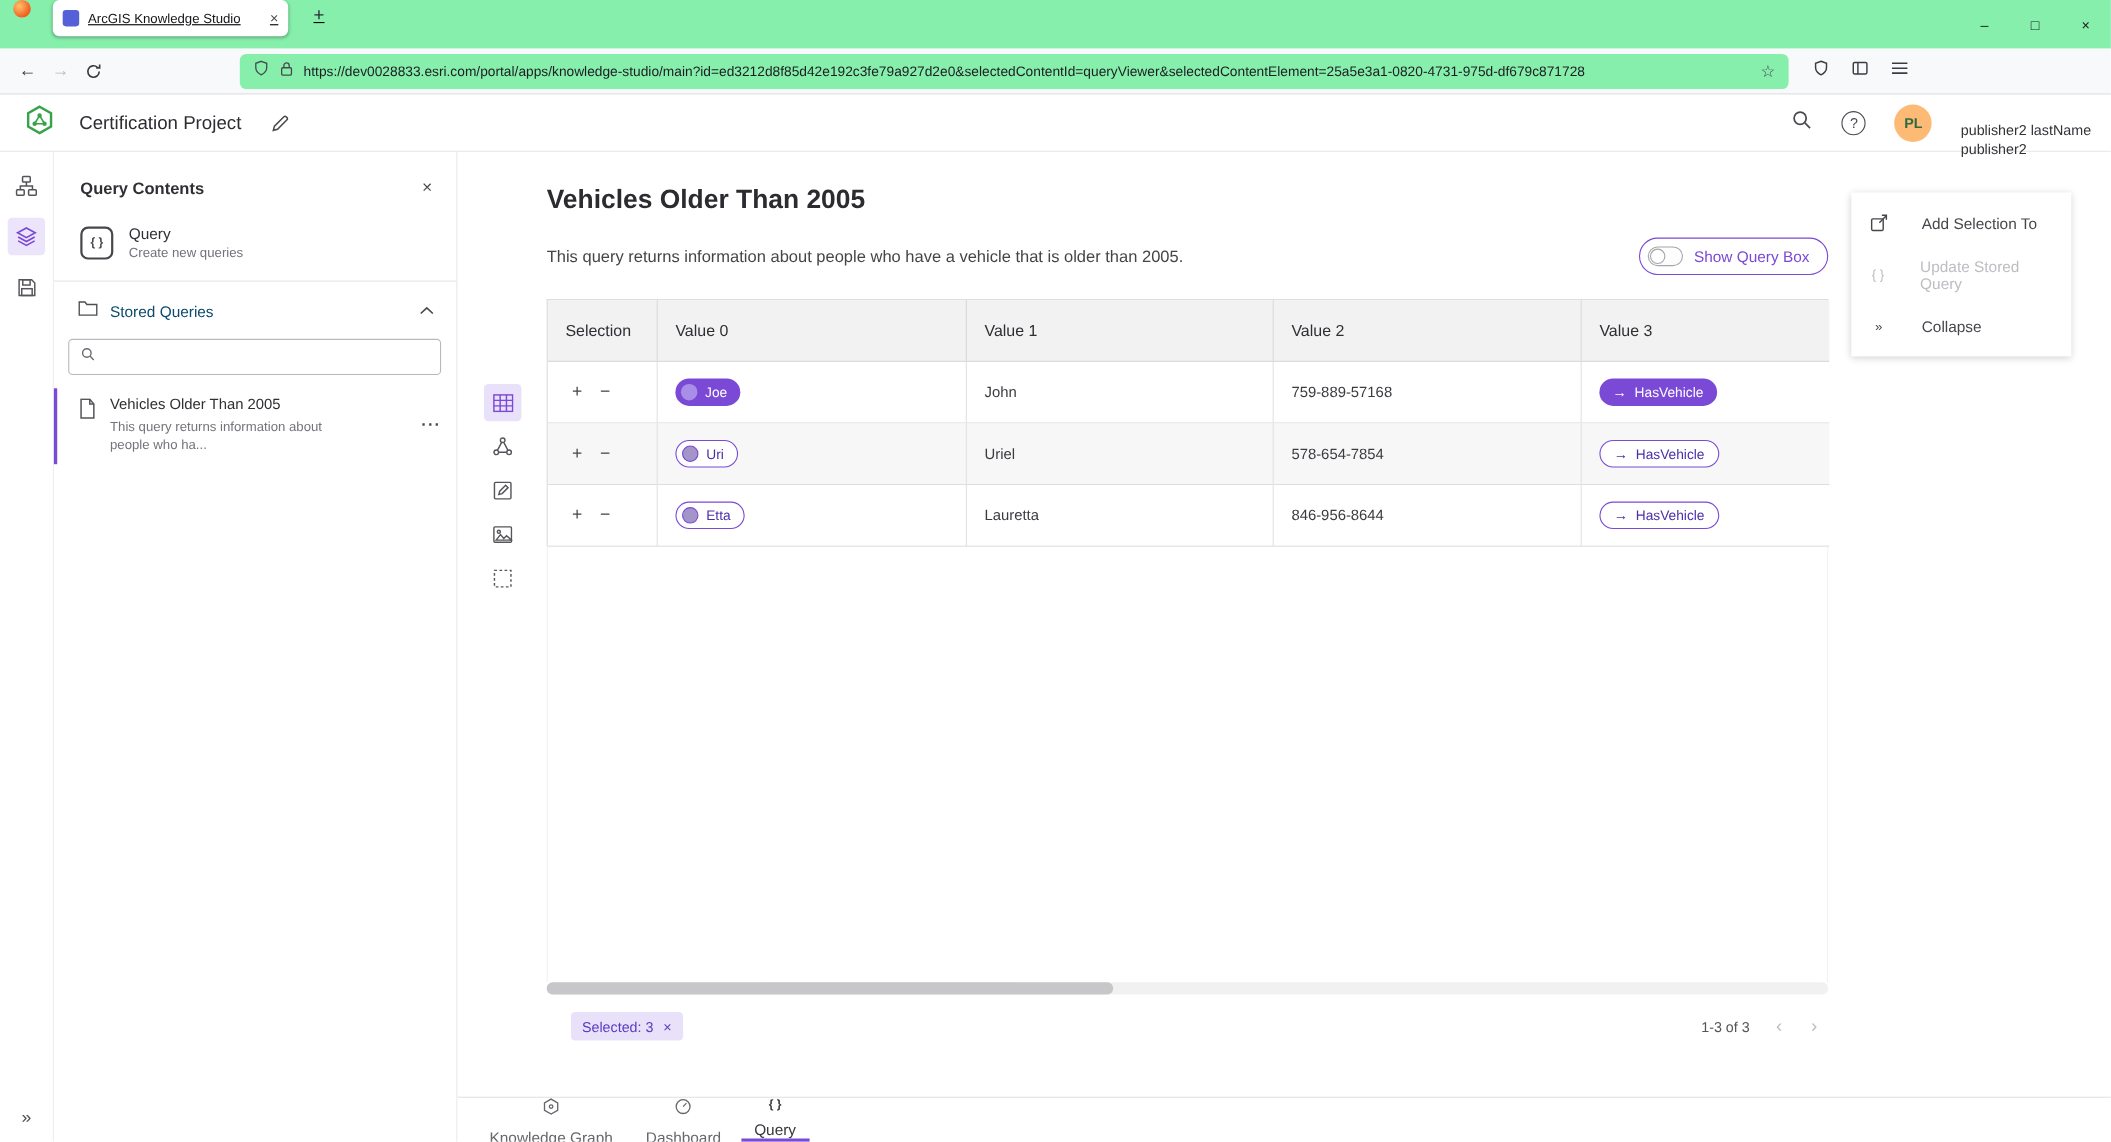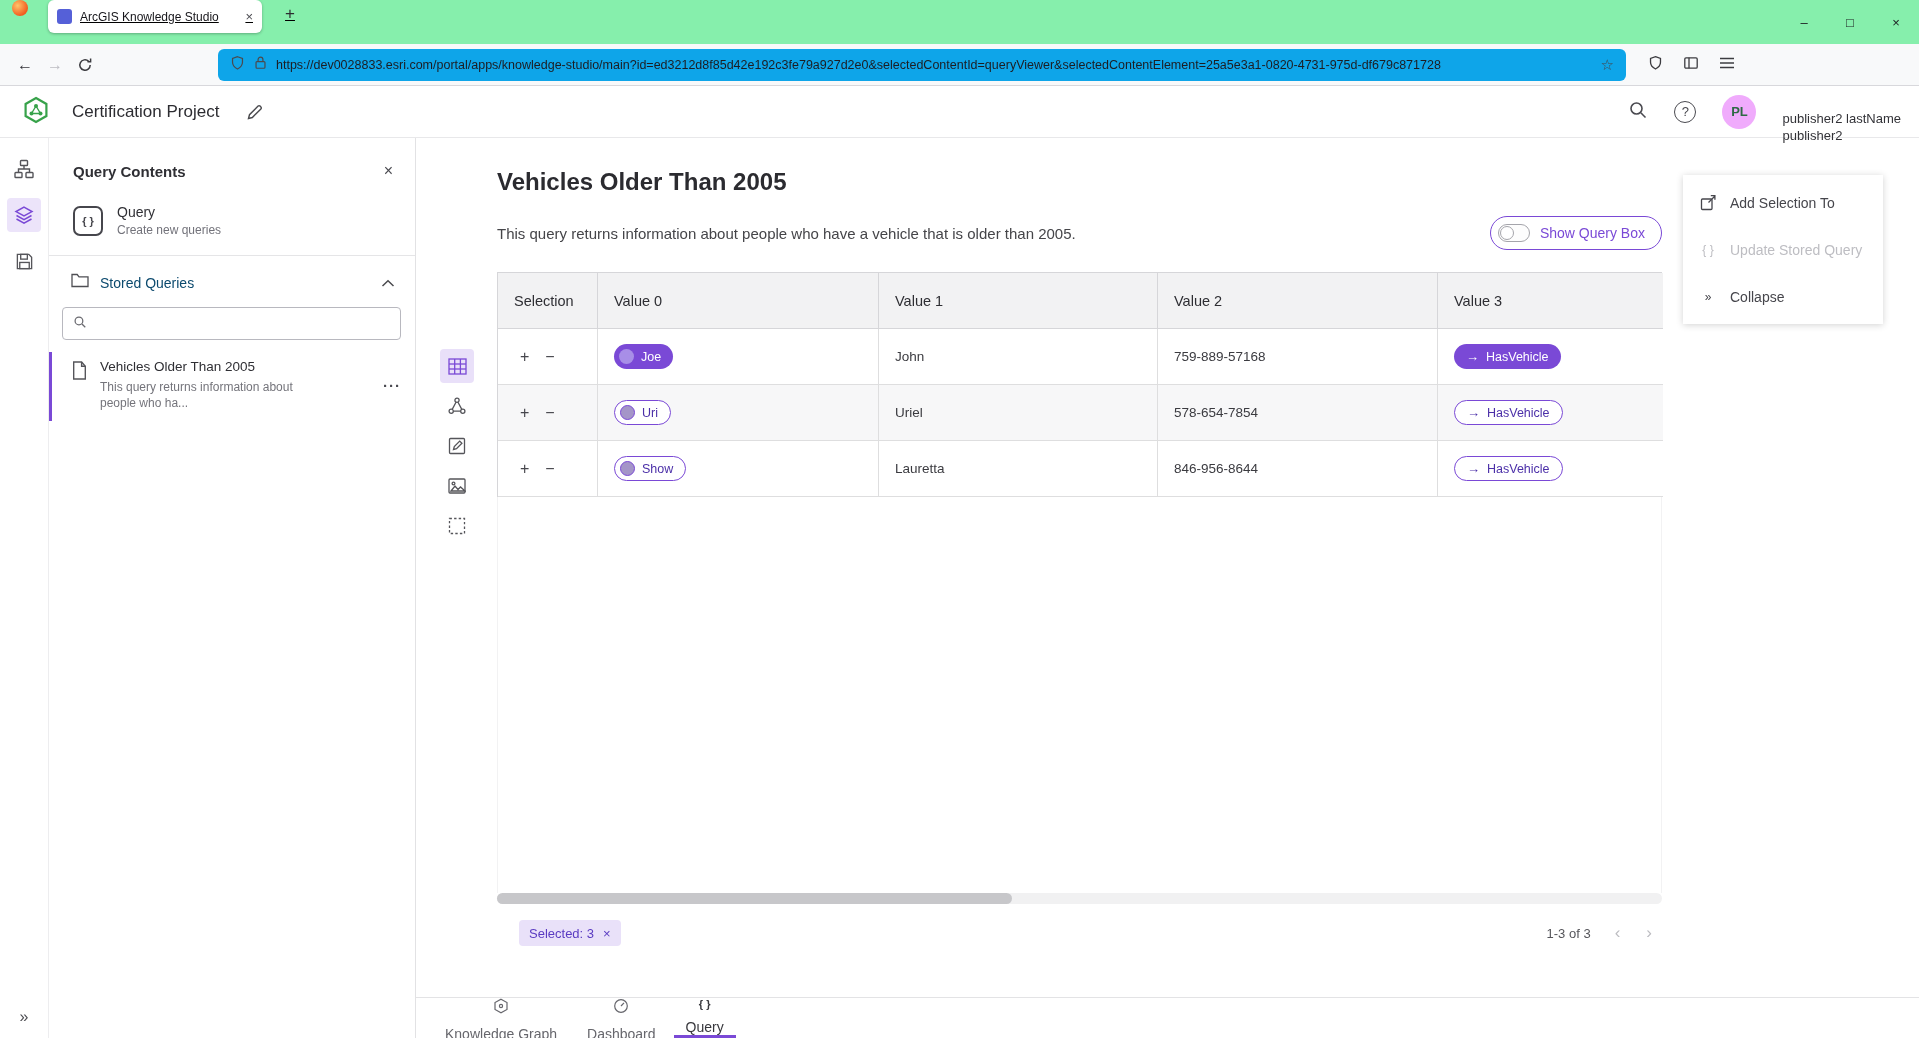--- a/index.html
+++ b/index.html
@@ -18,35 +18,35 @@
   .newtab { margin-left:14px; font-size:17px; color:#2c2c30; width:28px; height:28px;
     display:grid; place-items:center; border-radius:4px; }
   .win-controls { position:absolute; right:0; top:0; height:44px; display:flex; }
   .win-btn { width:46px; height:44px; display:grid; place-items:center; font-size:13px; color:#1b1b1f; }
 
   .navbar { height:42px; background:#f8f9fa; border-bottom:1px solid #d8d8dc;
     display:flex; align-items:center; padding:0 10px; }
   .nav-btn { width:30px; height:30px; display:grid; place-items:center; font-size:16px;
     color:#35353a; border-radius:4px; }
   .nav-btn.disabled { color:#bcbcc2; }
-  .urlbar { margin-left:118px; width:1408px; height:32px; background:#0ea5e9; border-radius:6px;
+  .urlbar { margin-left:118px; width:1408px; height:32px; background:#86efac; border-radius:6px;
     display:flex; align-items:center; padding:0 12px; gap:9px; }
   .url-text { flex:1; font-size:12.5px; color:#1d1d22; white-space:nowrap; overflow:hidden; text-overflow:ellipsis; }
   .url-star { font-size:15px; color:#45454b; }
   .nav-right { display:flex; align-items:center; gap:20px; margin-left:22px; }
 
   
   .app-header { height:52px; background:#fff; border-bottom:1px solid #e8e8ea;
     display:flex; align-items:center; padding:0 18px 0 22px; position:relative; z-index:6; }
   .app-title { margin-left:22px; font-size:17px; color:#2c2c31; }
   .edit-btn { margin-left:22px; display:grid; place-items:center; width:28px; height:28px; }
   .header-right { margin-left:auto; display:flex; align-items:center; gap:26px; }
   .help-circle { width:22px; height:22px; border:1.6px solid #4a4a50; border-radius:50%;
     display:grid; place-items:center; font-size:13px; color:#4a4a50; }
-  .avatar { width:34px; height:34px; border-radius:50%; background:#f0abfc; color:#2e6a44;
+  .avatar { width:34px; height:34px; border-radius:50%; background:#fdba74; color:#2e6a44;
     display:grid; place-items:center; font-size:13px; font-weight:bold; }
   .user-block { font-size:13px; color:#323237; line-height:1.3;margin-top:32px; }
 
   
   .app-body { display:flex; height:900px; }
 
   .icon-strip { width:49px; border-right:1px solid #ededef; display:flex; flex-direction:column;
     align-items:center; padding-top:14px; gap:12px; background:#fff; }
   .strip-btn { width:34px; height:34px; display:grid; place-items:center; border-radius:4px; color:#55555a; }
   .strip-btn.active { background:#ece4fa; color:#7a49d6; }
@@ -126,21 +126,21 @@
   .table-footer { margin-top:16px; display:flex; align-items:center; }
   .sel-chip { margin-left:22px; display:inline-flex; align-items:center; gap:9px; height:26px;
     background:#e9e1f9; color:#5a3bc2; font-size:13px; padding:0 10px; border-radius:4px; }
   .chip-close { font-size:13px; color:#5a3bc2; }
   .pagination { margin-left:auto; display:flex; align-items:center; gap:24px;
     color:#55555a; font-size:13px; margin-right:10px; }
   .pag-btn { font-size:17px; color:#bcbcc1; }
 
   .context-menu { position:absolute; left:1267px; top:37px; width:200px; background:#fff;
     box-shadow:0 1px 7px rgba(0,0,0,.18); padding:4px 0; z-index:10; }
-  .menu-item { height:47px; display:flex; align-items:center; gap:13px; padding:0 16px;
+  .menu-item { height:47px; display:flex; align-items:center; gap:30px; padding:0 16px;
     font-size:14px; color:#46464c; }
   .menu-item.disabled { color:#bdbdc2; }
   .mi-icon { width:18px; display:grid; place-items:center; font-size:12px; }
 
   .bottom-tabs { height:41px; border-top:1px solid #e3e3e5; background:#fff;
     display:flex; align-items:stretch; padding-left:14px; }
   .btab { display:flex; align-items:center; gap:9px; padding:0 15px; font-size:14px;
     color:#66666c; position:relative;flex-direction:column; }
   .btab .bt-close { font-size:13px; color:#77777d; margin-left:3px; }
   .btab.active { color:#37373c; }
@@ -428,21 +428,21 @@
 
           <div class="bcell">
             <span class="sel-ops">
                 <span class="op">+</span>
                 <span class="op">−</span>
               </span>
           </div>
           <div class="bcell">
               <span class="pill entity outline">
                 <span class="dot"></span>
-                <span>Show</span>
+                <span>Etta</span>
               </span>
             </div>
           <div class="bcell">Lauretta</div>
           <div class="bcell">846-956-8644</div>
           <div class="bcell">
               <span class="pill rel outline">
                 <span class="rel-arrow">→</span>
                 <span>HasVehicle</span>
               </span>
             </div>

